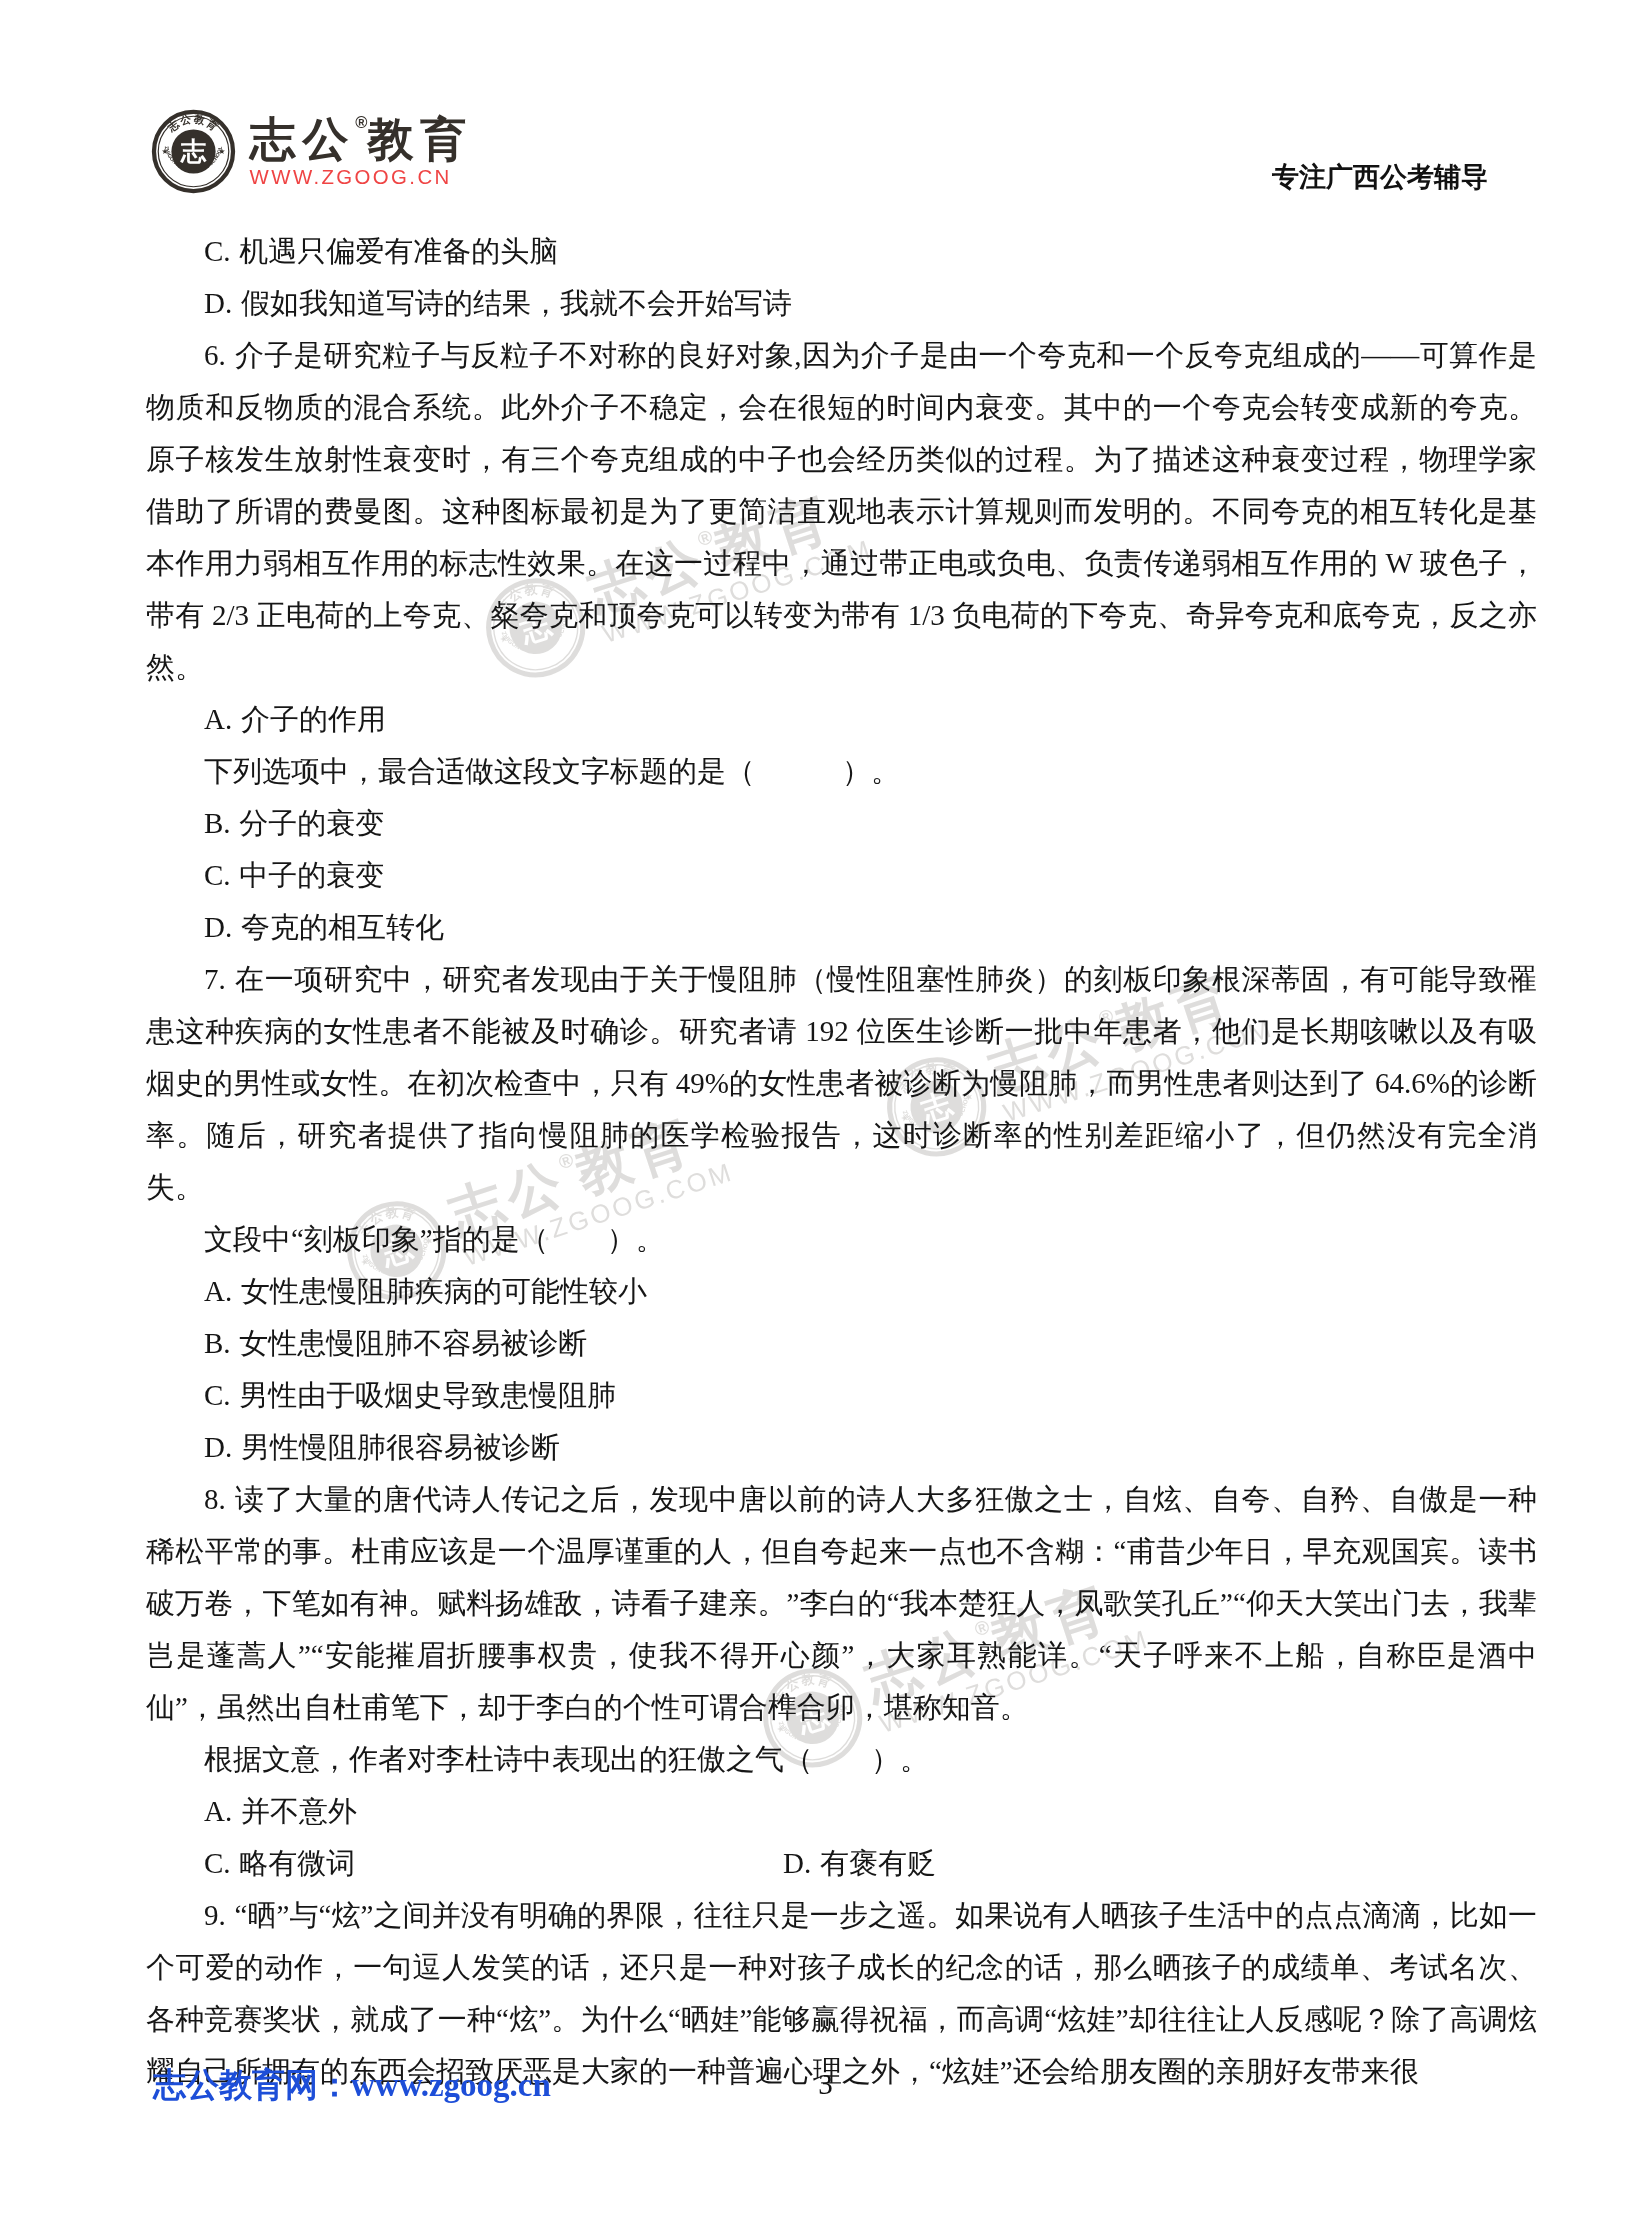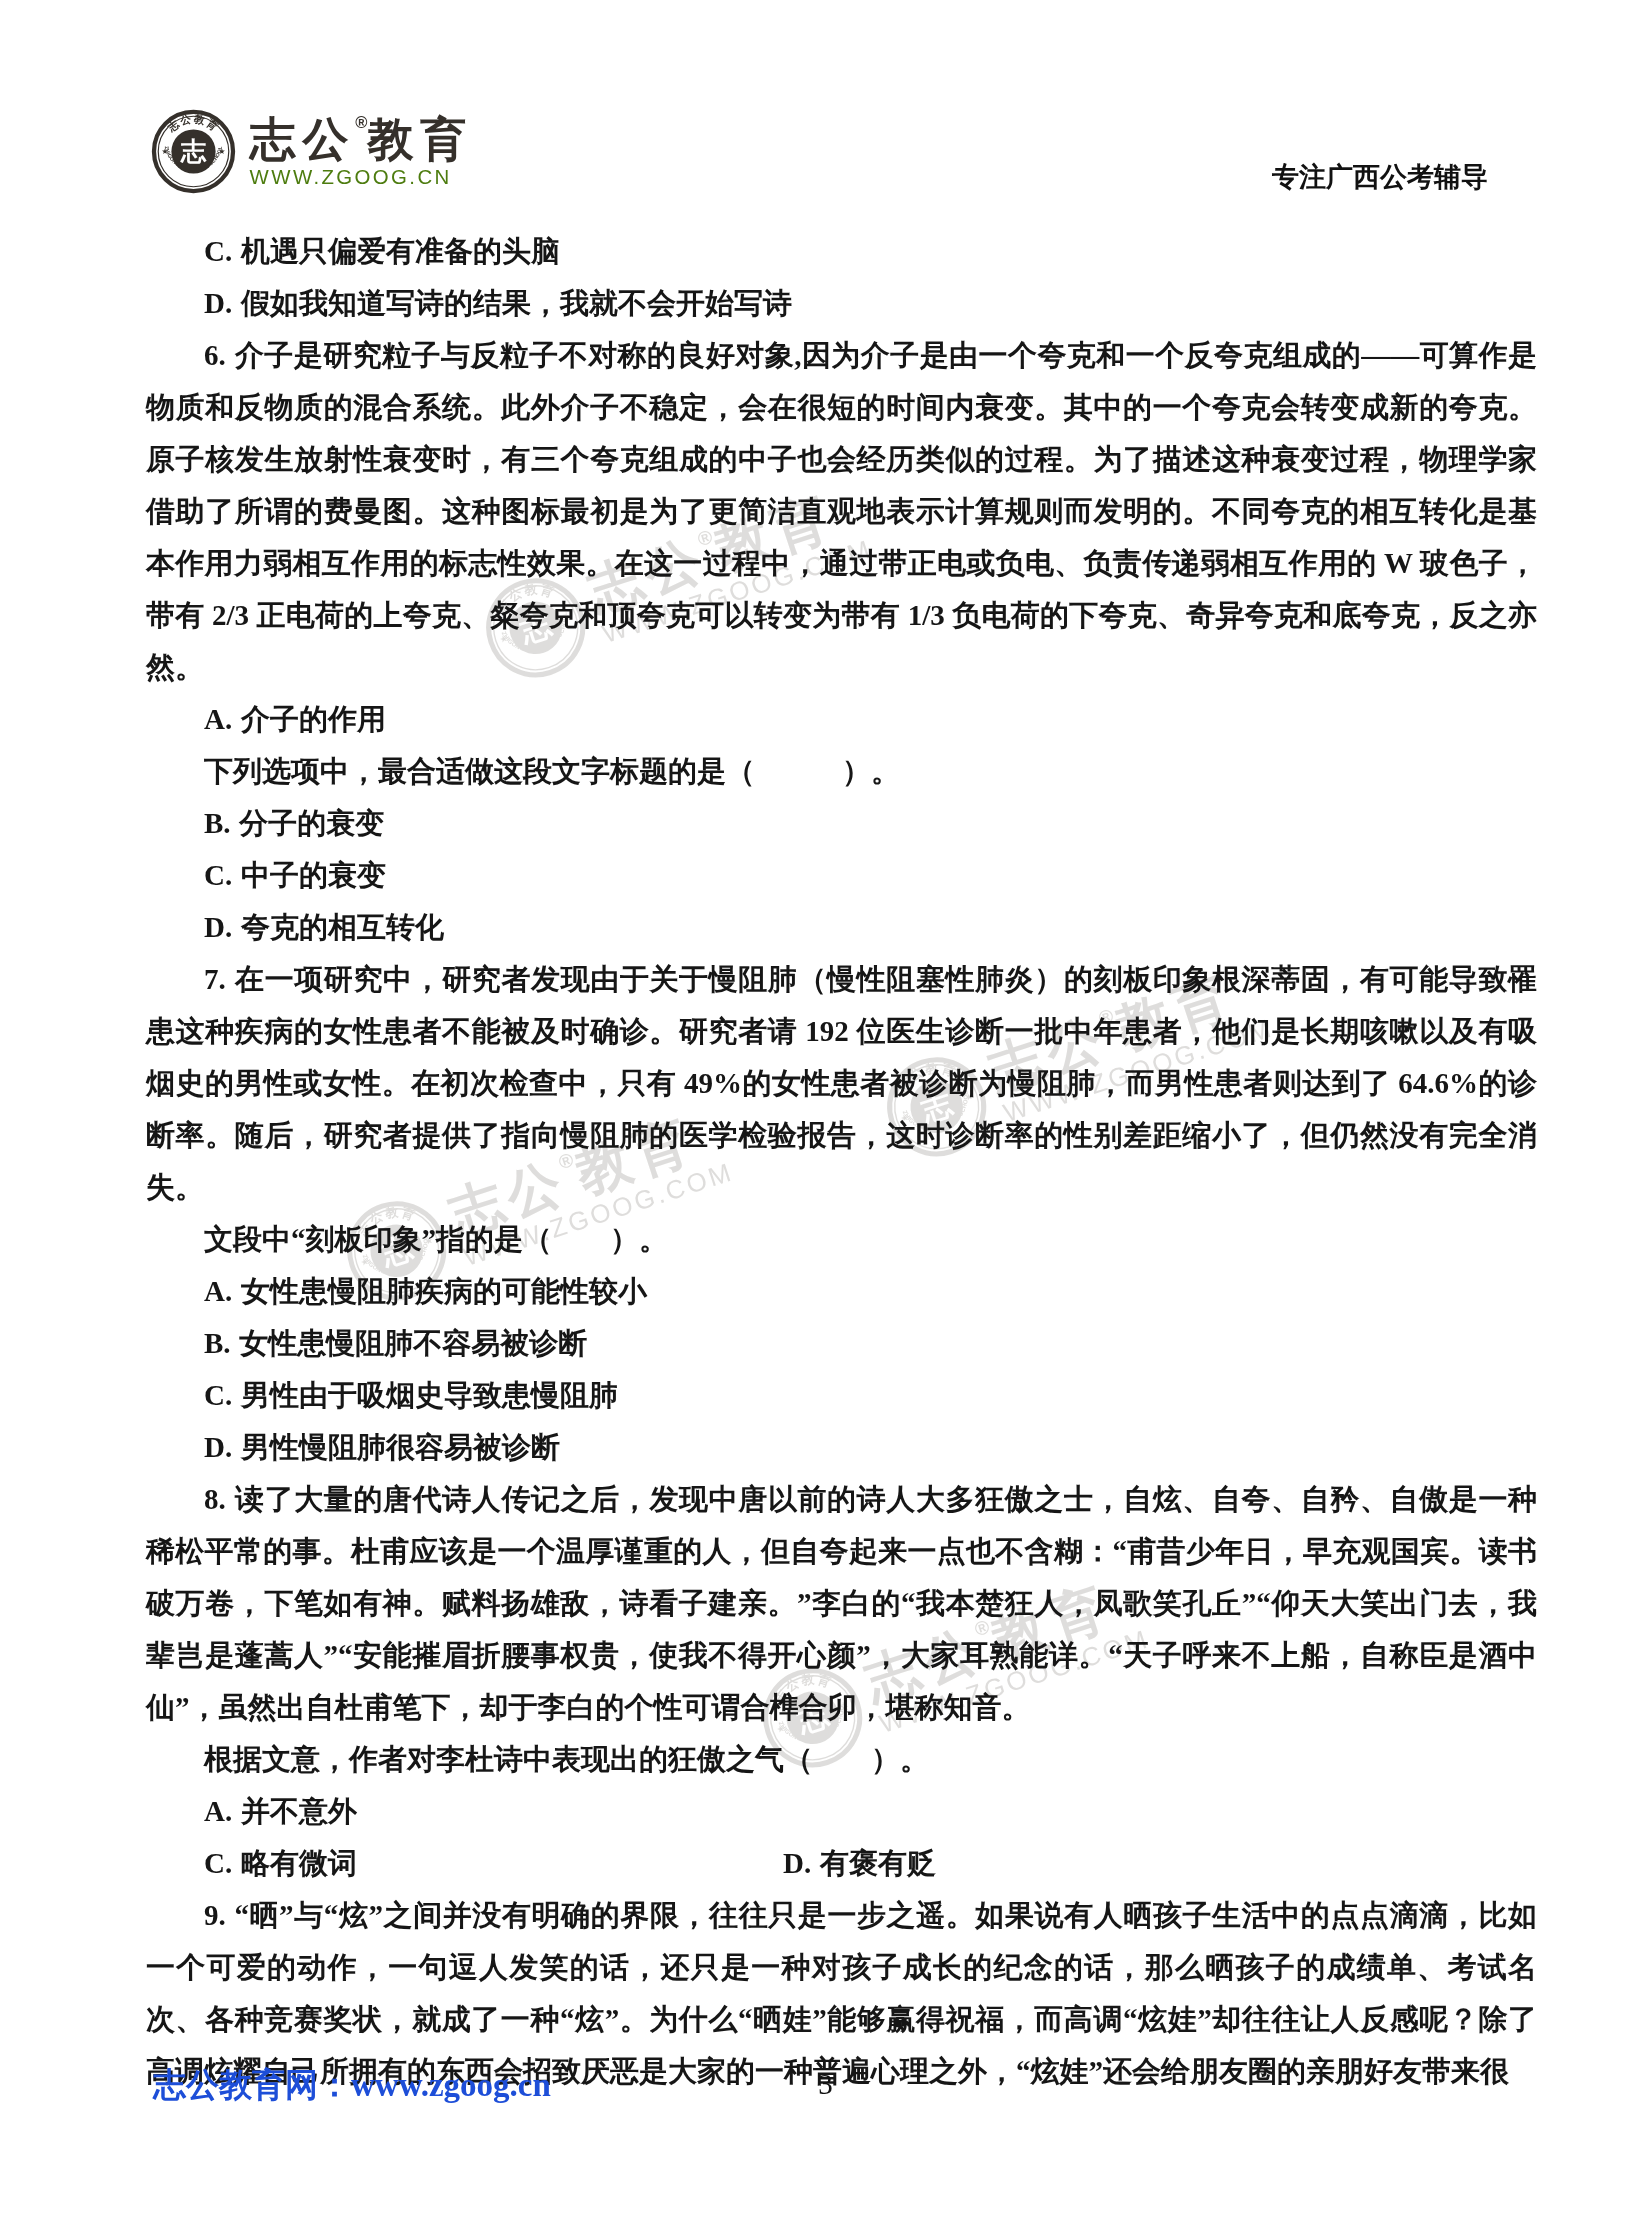--- a/index.html
+++ b/index.html
@@ -9,21 +9,21 @@
   }
   .svg-defs{position:absolute;width:0;height:0;overflow:hidden;}
 
   
   .brand{position:absolute;left:151px;top:109px;display:flex;align-items:center;gap:13.6px;z-index:2;}
   .brand-seal{width:85px;height:85px;color:#35302b;}
   .brand-name{font-family:"Liberation Sans","DejaVu Sans",sans-serif;font-weight:bold;
     font-size:46px;letter-spacing:6.8px;color:#35302b;line-height:1.05;white-space:nowrap;}
   .brand-name sup{font-size:16.5px;letter-spacing:0;vertical-align:27px;}
   .brand-url{font-family:"Liberation Sans","DejaVu Sans",sans-serif;font-size:20.4px;
-    letter-spacing:2.4px;color:#4d7c0f;margin-top:2.9px;white-space:nowrap;}
+    letter-spacing:2.4px;color:#ef4444;margin-top:2.9px;white-space:nowrap;}
   .tagline{position:absolute;right:163px;top:159px;font-size:27px;font-weight:bold;color:#111;z-index:2;}
 
   
   .wm{position:absolute;display:flex;align-items:center;gap:11.6px;
     transform:rotate(-18deg);transform-origin:center;color:#c8c6c3;opacity:.58;
     pointer-events:none;z-index:0;white-space:nowrap;}
   .wm-seal{width:101px;height:101px;}
   .wm-name{font-family:"Liberation Sans","DejaVu Sans",sans-serif;font-weight:bold;
     font-size:54px;letter-spacing:5.8px;line-height:1;}
   .wm-name sup{font-size:19.4px;letter-spacing:0;vertical-align:29px;}
@@ -38,21 +38,21 @@
     font-family:"Liberation Sans","DejaVu Sans",sans-serif;}
   .seal-arc-top{font-size:12.5px;font-weight:bold;fill:currentColor;letter-spacing:2px;
     font-family:"Liberation Sans","DejaVu Sans",sans-serif;}
   .seal-arc-bot{font-size:6px;font-weight:bold;fill:currentColor;letter-spacing:.2px;
     font-family:"Liberation Sans","DejaVu Sans",sans-serif;}
   .seal-arc-top textPath,.seal-arc-bot textPath{text-anchor:middle;}
   .seal-star{font-size:9px;fill:currentColor;text-anchor:middle;}
 
   
   .main{position:absolute;left:146px;top:225px;width:1391px;z-index:1;}
-  .main p{margin:0;font-size:29px;line-height:52px;text-align:justify;font-weight:bold;}
+  .main p{margin:0;font-size:29px;line-height:52px;text-align:justify;}
   .ind{text-indent:2em;}
   .q-num{margin-right:8.7px;}
   .opt-label{margin-right:8.7px;}
   .opt-row{display:flex;align-items:flex-end;}
   .opt-row p:first-child{width:579px;flex:none;}
   .opt-row p:last-child{flex:1;}
 
   
   .footer-site{position:absolute;left:153px;top:2063px;font-size:33px;font-weight:bold;color:#1d4ed8;z-index:1;}
   .footer-page{position:absolute;left:0;top:2068px;width:1651px;text-align:center;font-size:29px;color:#111;z-index:1;}

